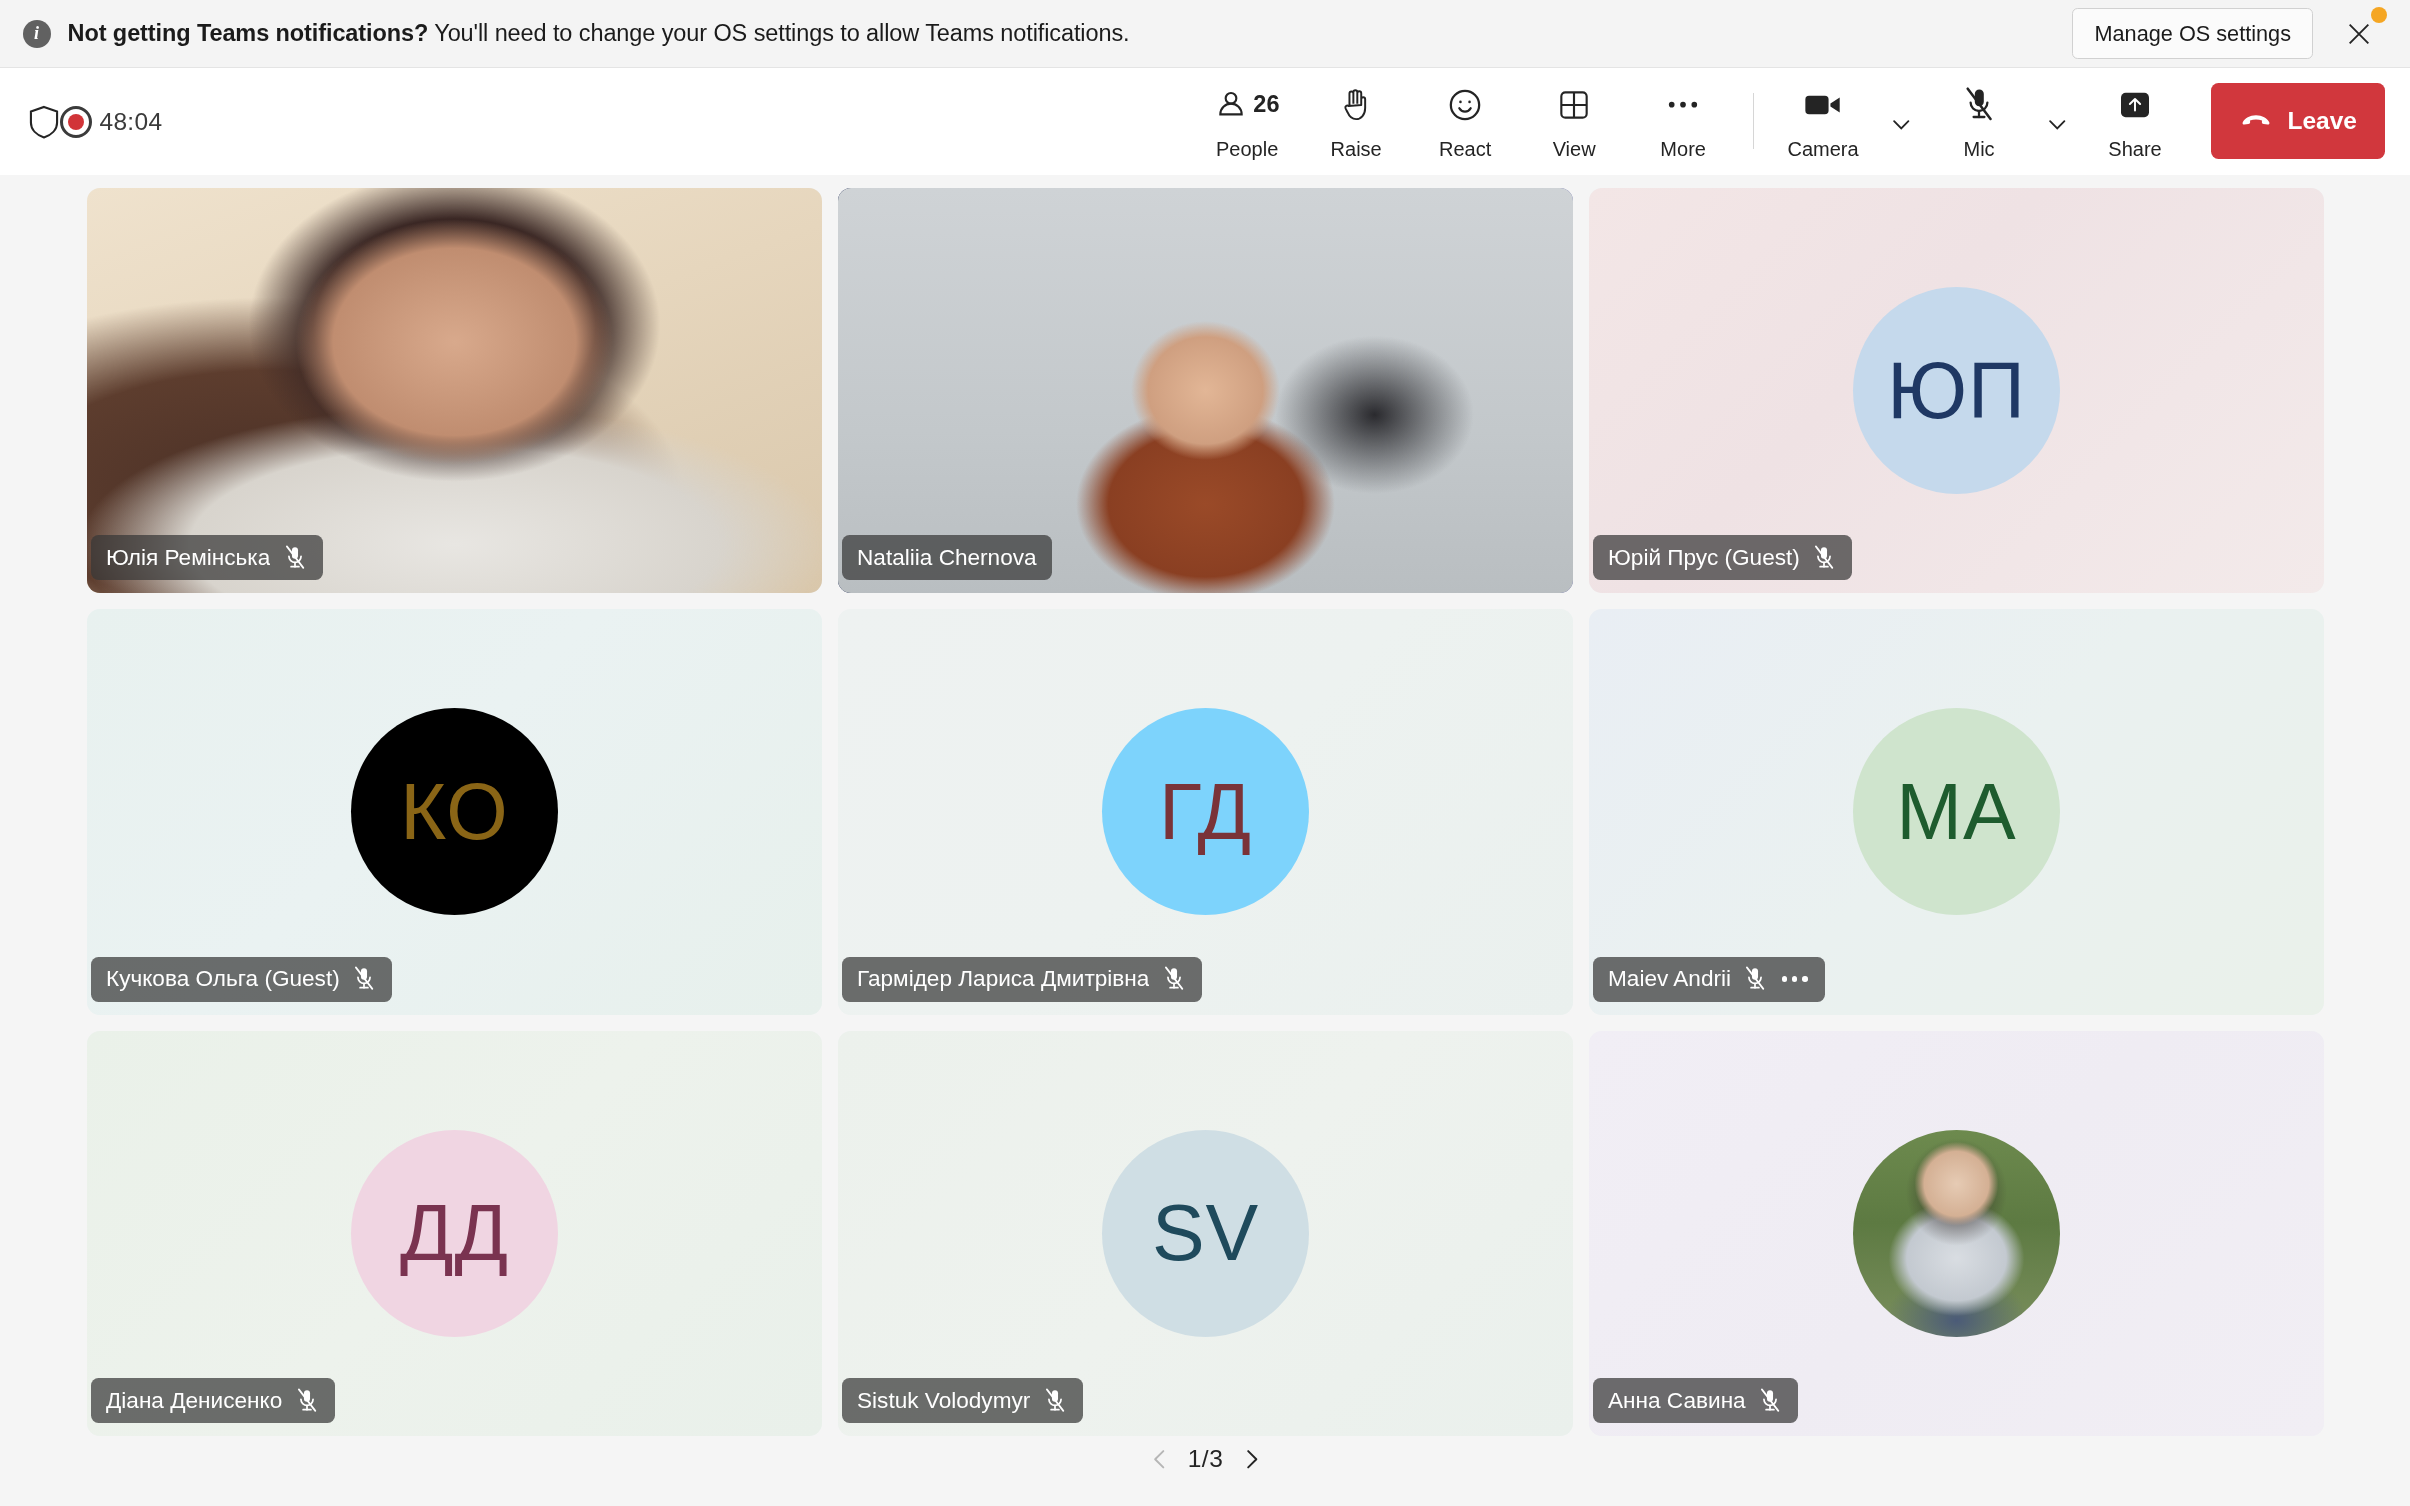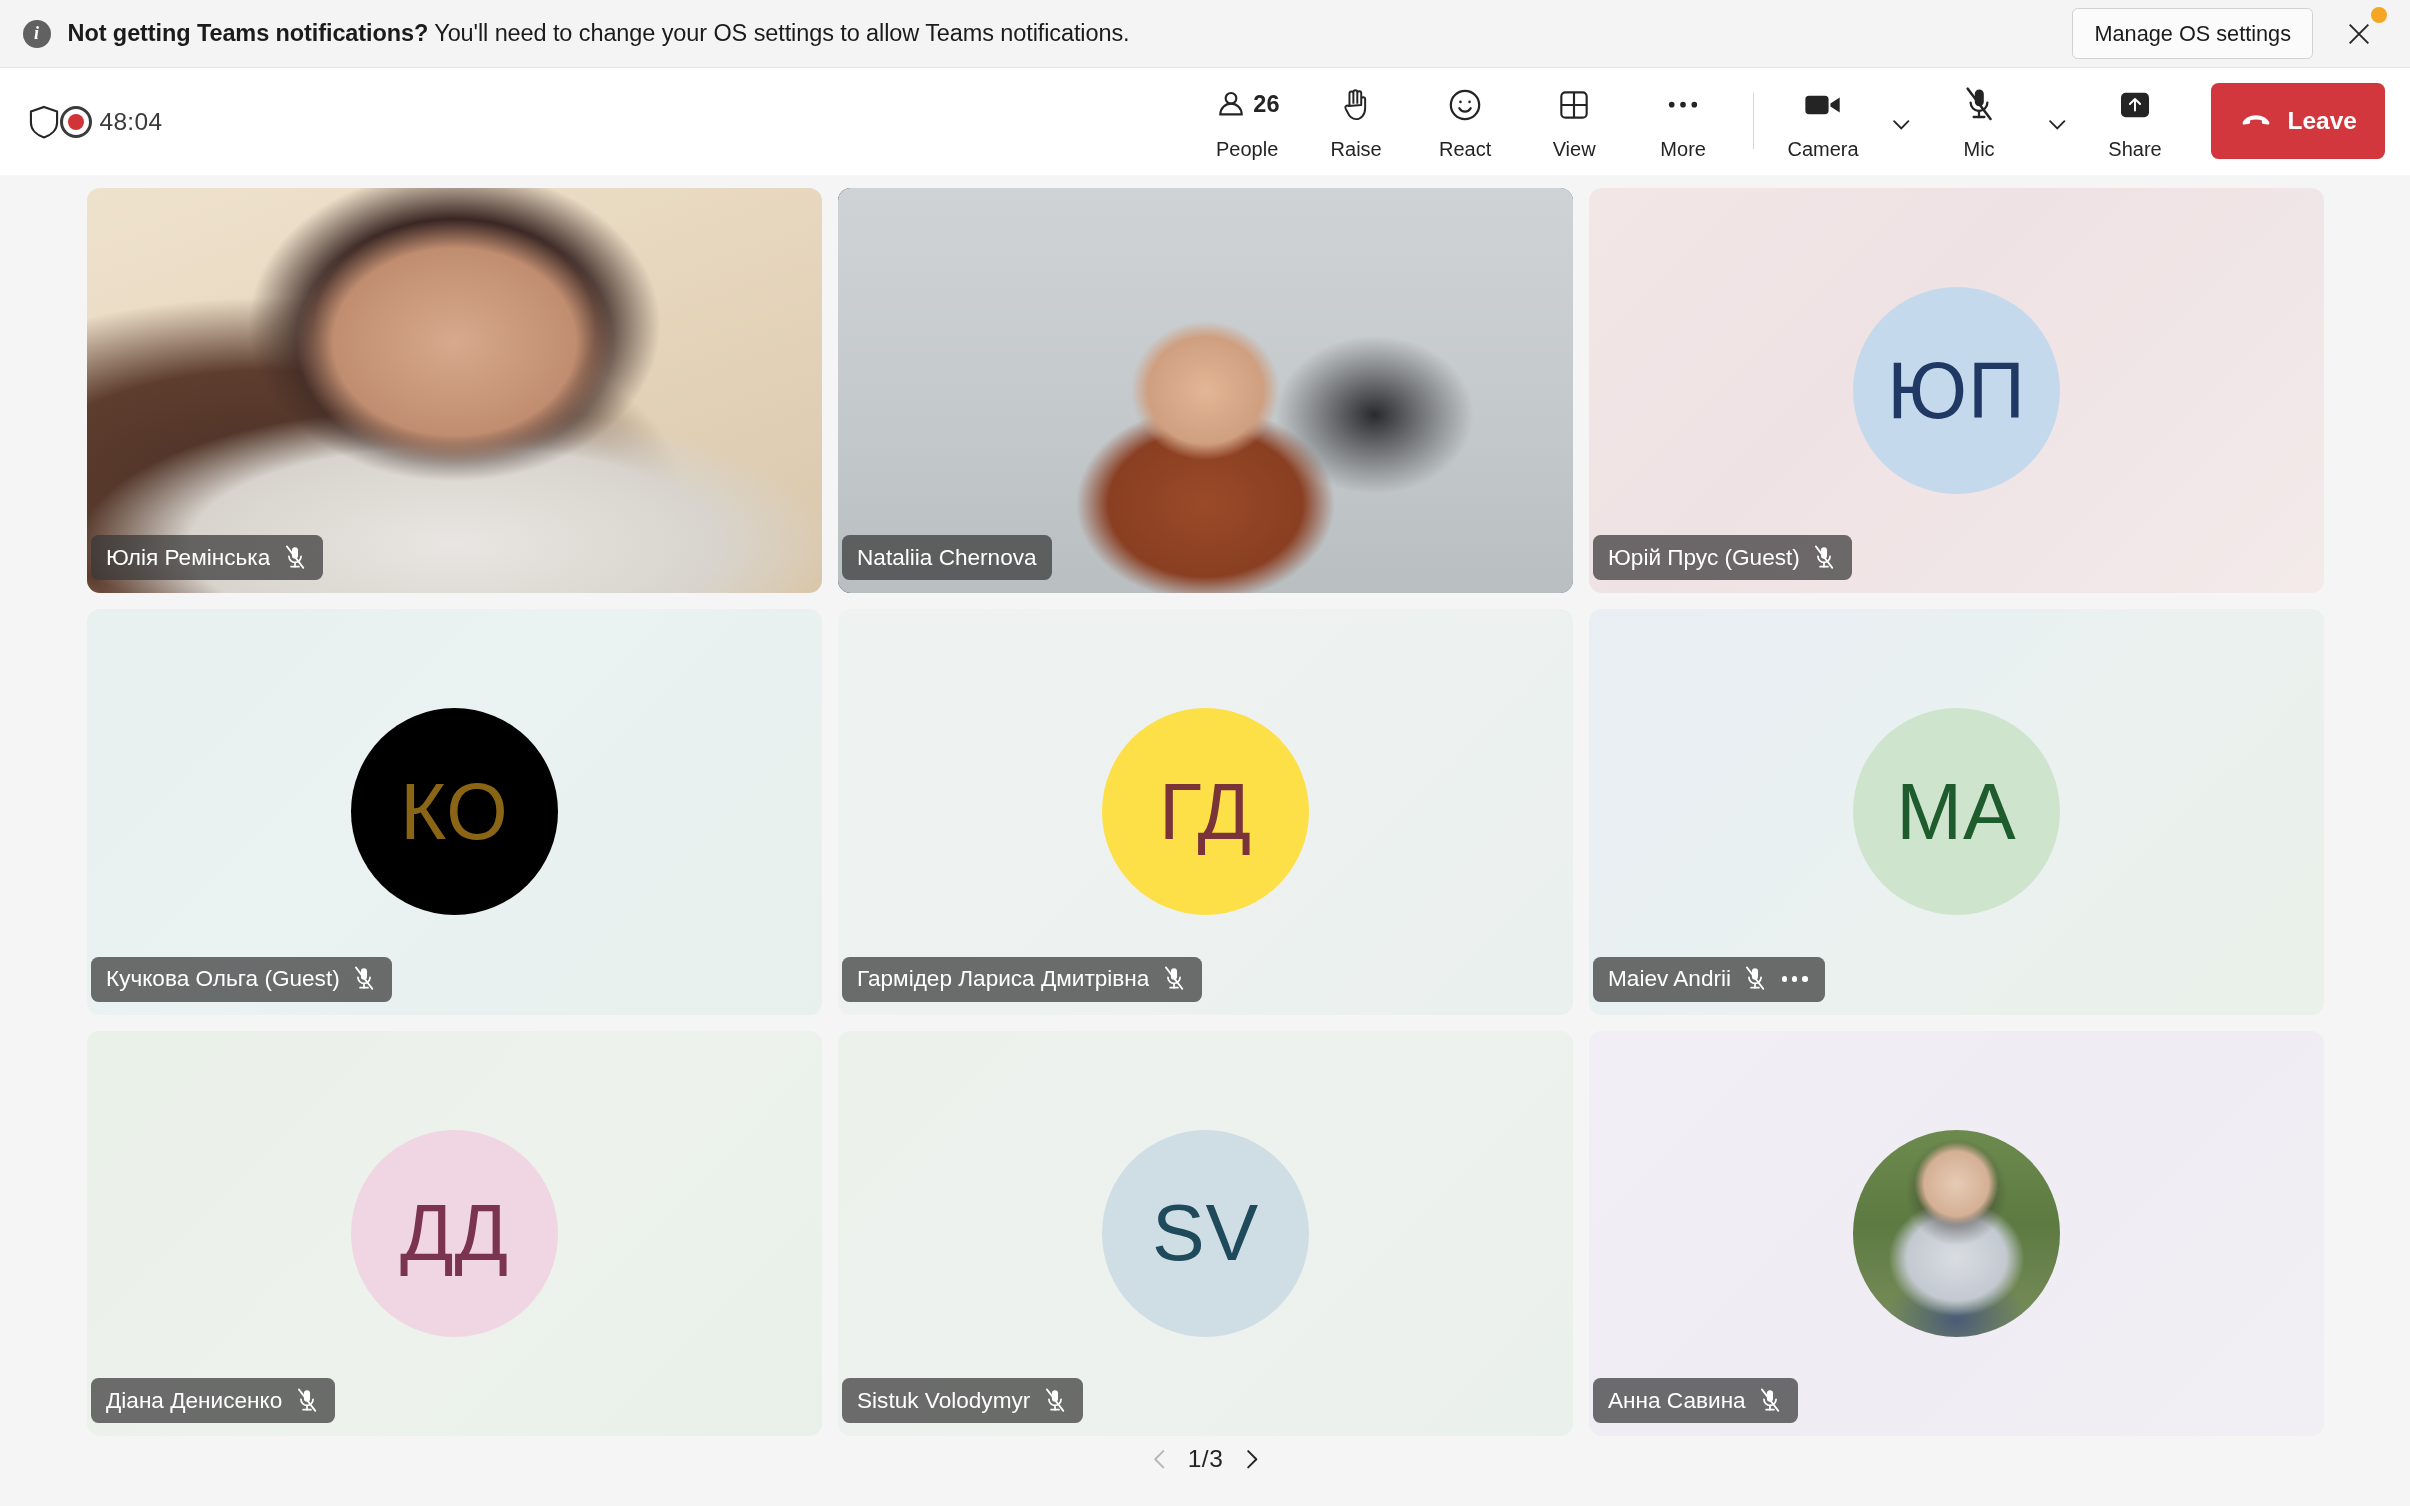--- a/index.html
+++ b/index.html
@@ -406,21 +406,21 @@
                 <path d="M8.5 25 H17.5"></path>
                 <path d="M3.6 1.6 L22.6 26.4"></path>
               </g>
             </svg>
           </span>
         </div>
       </div>
       <div class="tile">
         <div class="tile-bg" style="background: linear-gradient(135deg, rgb(238, 242, 241) 0%, rgb(237, 242, 240) 50%, rgb(234, 240, 238) 100%);"></div>
         <div class="avatar-wrap">
-          <div class="avatar" style="background: #fde047; color: rgb(122, 51, 56); text-align: center;">ГД</div>
+          <div class="avatar" style="background: #7dd3fc; color: rgb(122, 51, 56); text-align: center;">ГД</div>
         </div>
         <div class="name-badge">
           <span class="name-text">Гармідер Лариса Дмитрівна</span>
           <span class="badge-icon">
             <svg viewBox="0 0 26 30">
               <g fill="#ffffff">
                 <rect x="9.5" y="2.5" width="7" height="13.5" rx="3.5"></rect>
               </g>
               <g fill="none" stroke="#ffffff" stroke-width="2" stroke-linecap="round">
                 <path d="M6 13 a7 7 0 0 0 14 0"></path>

